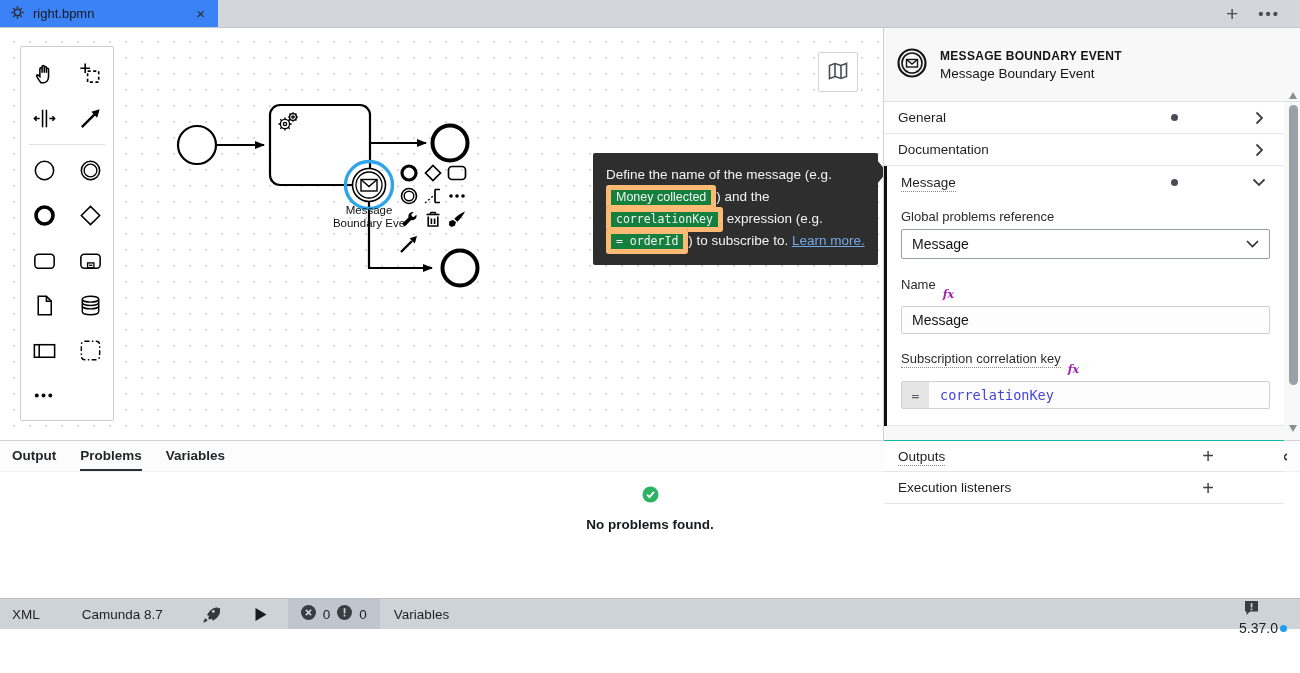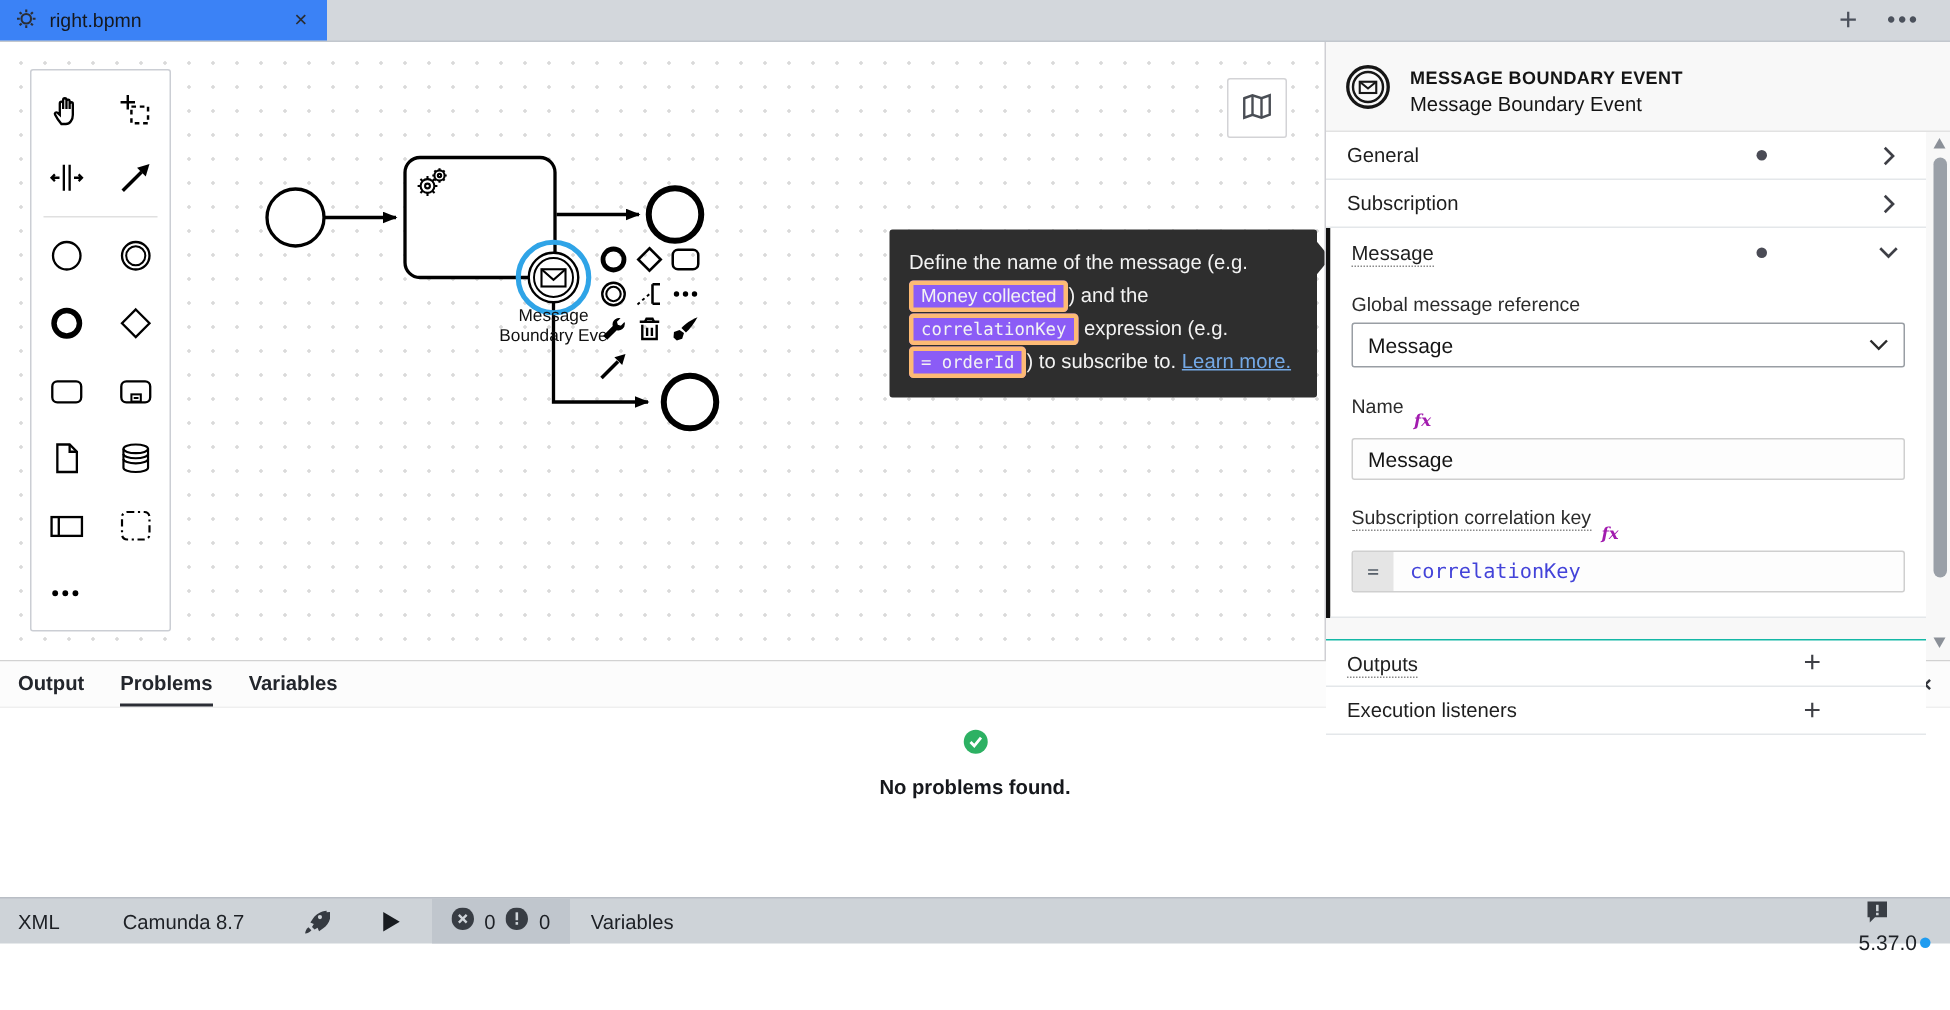--- a/index.html
+++ b/index.html
@@ -33,27 +33,27 @@
 
   
   .ctxpad { position:absolute; left:397px; top:133px; display:grid; grid-template-columns:repeat(3,24px); grid-auto-rows:23px; }
   .ctx-btn { display:flex; align-items:center; justify-content:center; cursor:pointer; }
   .ctx-arrow { grid-column:1; margin-top:4px; }
 
   
   .tooltip { position:absolute; left:593px; top:125px; width:285px; background:#2e2e2e; color:#f3f3f3; border-radius:2px; padding:11px 13px 13px; font-size:13.5px; line-height:22px; }
   .tooltip::after { content:""; position:absolute; right:-9px; top:7px; width:0; height:0;
                     border-top:12px solid transparent; border-bottom:12px solid transparent; border-left:10px solid #2e2e2e; }
-  .chip { background:#8b5cf6; border:3px solid #fdba74; border-radius:3px; padding:0 5px 1px; font-size:12.5px; white-space:nowrap; }
+  .chip { background:#15803d; border:5px solid #fdba74; border-radius:3px; padding:0 5px 1px; font-size:12.5px; white-space:nowrap; }
   .chip.mono { font-family:"DejaVu Sans Mono", monospace; font-size:11.5px; }
   .tooltip a { color:#74a9e6; text-decoration:underline; cursor:pointer; }
 
   
   .props { width:416px; height:412px; background:#f8f8f8; position:relative; }
-  .props-header { display:flex; align-items:flex-end; gap:12px; padding:10px 12px; height:60px; border-bottom:1px solid #e2e2e2; }
+  .props-header { display:flex; align-items:center; gap:12px; padding:10px 12px; height:74px; border-bottom:1px solid #e2e2e2; }
   .props-title { font-size:12px; font-weight:bold; letter-spacing:.3px; color:#141414; }
   .props-sub { font-size:13.5px; color:#141414; margin-top:3px; }
   .props-body { margin-right:16px; }
   .grp-row { height:32px; background:#fff; border-bottom:1px solid #e4e7ea; display:flex; align-items:center; padding:0 14px; cursor:pointer;gap:46px; }
   .grp-label { flex:1; font-size:13.5px; color:#1e1e1e; }
   .dotted { border-bottom:1px dotted #8a8a8a; padding-bottom:1px; width:-moz-fit-content; width:fit-content; }
   .grp-dot { width:7px; height:7px; border-radius:50%; background:#4a4b55; margin-right:24px; }
   .grp-chev { width:22px; display:flex; justify-content:center; }
   .grp-open { border-left:3px solid #111; }
   .grp-content { background:#fff; border-bottom:1px solid #e4e7ea; padding:2px 14px 16px; }
@@ -354,41 +354,41 @@
           <span class="grp-label">General</span>
           <span class="grp-dot"></span>
           <span class="grp-chev">
             <svg width="9" height="14" viewBox="0 0 9 14">
                 <polyline points="1.5,1.5 7,7 1.5,12.5" fill="none" stroke="#3e3f46" stroke-width="1.8"></polyline>
               </svg>
           </span>
         </div>
 
         <div class="grp-row">
-          <span class="grp-label">Subscription</span>
+          <span class="grp-label">Documentation</span>
           <span class="grp-chev">
             <svg width="9" height="14" viewBox="0 0 9 14">
                 <polyline points="1.5,1.5 7,7 1.5,12.5" fill="none" stroke="#3e3f46" stroke-width="1.8"></polyline>
               </svg>
           </span>
         </div>
 
         <div class="grp-open">
           <div class="grp-row" style="border-bottom:none;">
             <span class="grp-label"><span class="dotted">Message</span></span>
             <span class="grp-dot"></span>
             <span class="grp-chev">
               <svg width="14" height="9" viewBox="0 0 14 9">
                   <polyline points="1.5,1.5 7,7 12.5,1.5" fill="none" stroke="#3e3f46" stroke-width="1.8"></polyline>
                 </svg>
             </span>
           </div>
           <div class="grp-content">
             <div class="fld-label">
-              <span>Global message reference</span>
+              <span>Global problems reference</span>
             </div>
             <div class="select">
               <span>Message</span>
               <svg width="13" height="8" viewBox="0 0 13 8">
                   <polyline points="1,1 6.5,6.5 12,1" fill="none" stroke="#2c2c2c" stroke-width="1.6"></polyline>
                 </svg>
             </div>
             <div class="fld-label">
               <span>Name</span>
               <span class="fx">fx</span>

